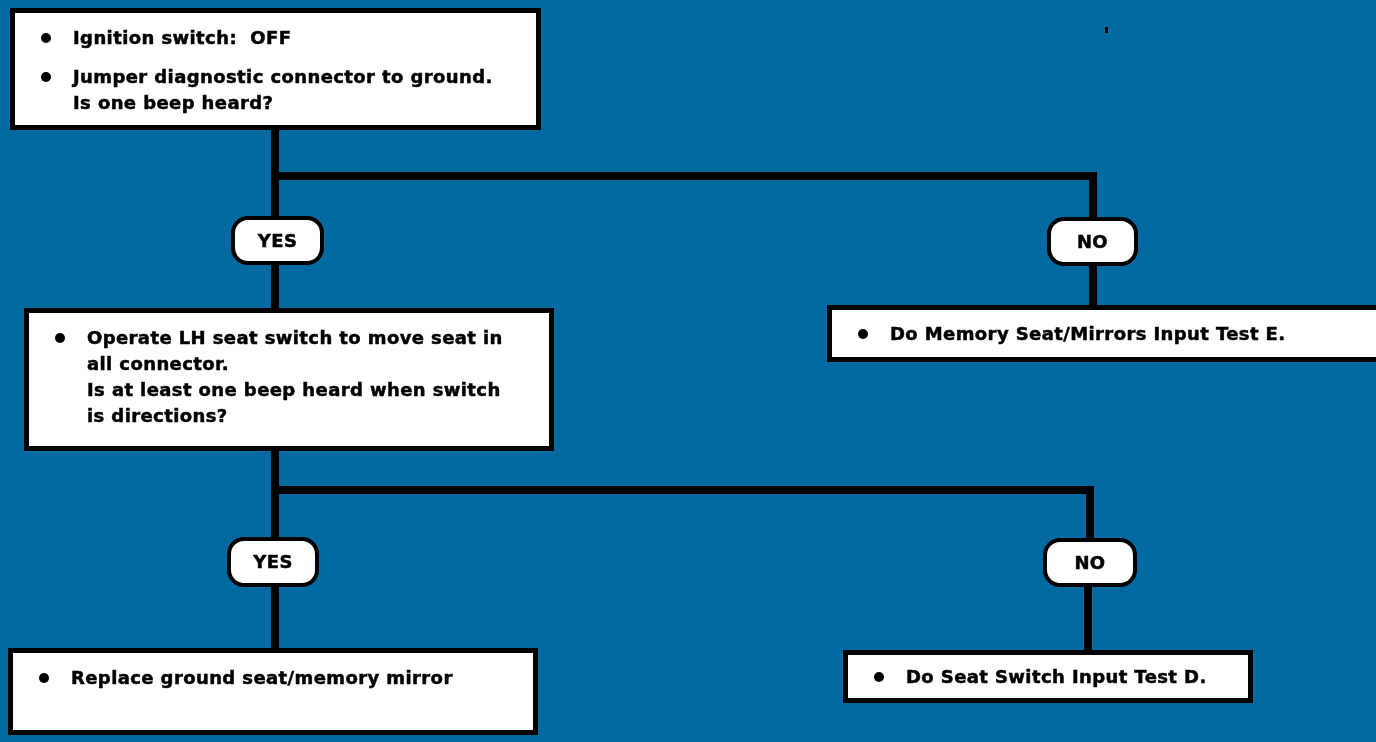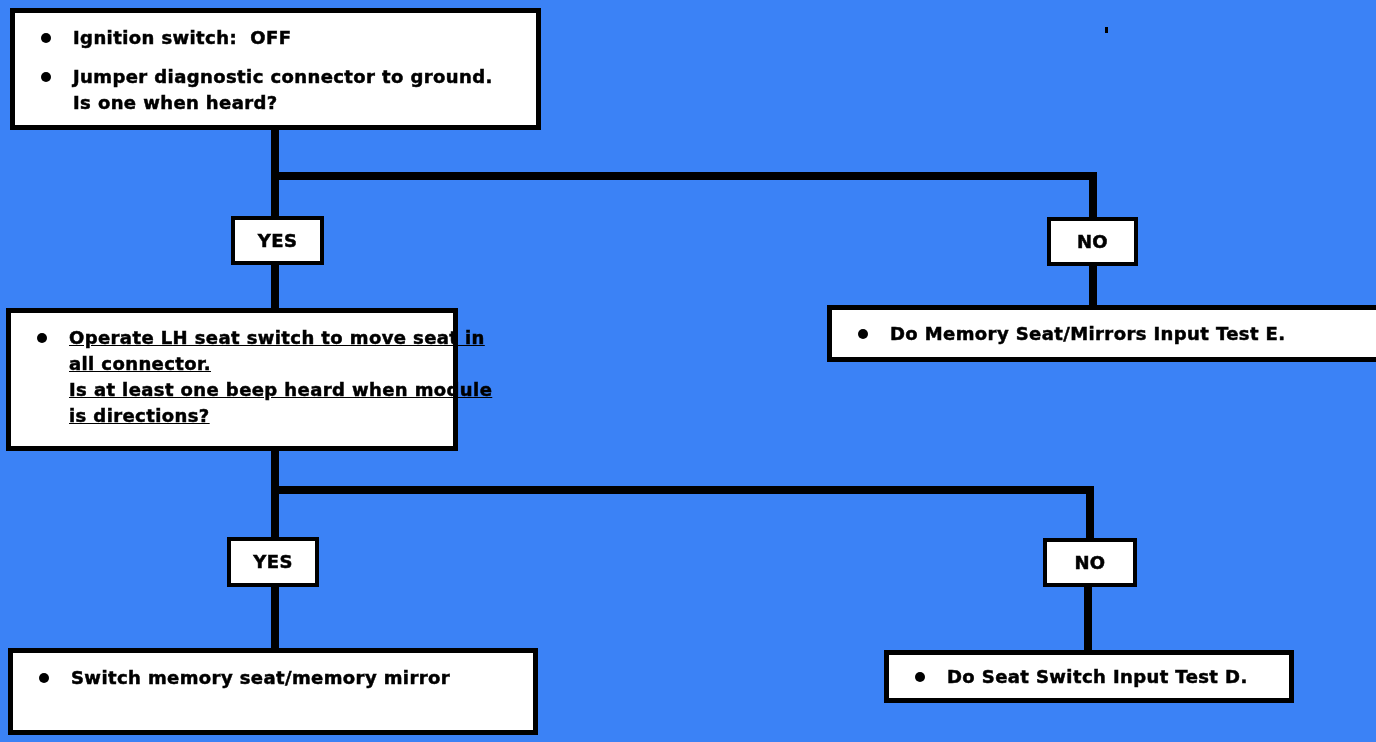--- a/index.html
+++ b/index.html
@@ -1,38 +1,39 @@
 <!DOCTYPE html>
 <html><head>
 <meta charset="utf-8">
 <style>
   html, body { margin: 0; padding: 0; background: #ffffff; }
   .stage {
     position: relative;
     width: 1376px;
     height: 742px;
-    background: #3b82f6;
+    background: #0369a1;
     font-family: "DejaVu Sans", "Liberation Sans", sans-serif;
     font-weight: bold;
     color: #000;
     overflow: hidden;
   }
   .box {
     position: absolute;
     background: #ffffff;
     border: 5px solid #000000;
     box-sizing: border-box;
   }
   .small-box {
     border-width: 4px;
     display: flex;
     align-items: center;
     justify-content: center;
     font-size: 18px;
     letter-spacing: 1.5px;
+    border-radius: 17px;
   }
   .line { position: absolute; background: #000000; }
   .row { display: flex; align-items: flex-start; }
   .row + .row { margin-top: 13px; }
   .bullet {
     flex: 0 0 auto;
     width: 10px;
     height: 10px;
     border-radius: 50%;
     background: #000000;
@@ -73,39 +74,39 @@
 
   <div class="box pad-list" style="left:10px; top:8px; width:531px; height:122px;">
     <div class="row">
       <span class="bullet"></span>
       <span class="txt">Ignition switch:  OFF</span>
     </div>
     <div class="row">
       <span class="bullet"></span>
       <div class="txt-col">
         <span class="txt">Jumper diagnostic connector to ground.</span>
-        <span class="txt">Is one when heard?</span>
+        <span class="txt">Is one beep heard?</span>
       </div>
     </div>
   </div>
 
   <div class="box small-box" style="left:231px; top:216px; width:93px; height:49px;">
     <span class="txt">YES</span>
   </div>
   <div class="box small-box" style="left:1047px; top:217px; width:91px; height:49px;">
     <span class="txt">NO</span>
   </div>
 
-  <div class="box pad-list" style="left:6px; top:308px; width:452px; height:143px;text-decoration:underline;">
+  <div class="box pad-list" style="left:24px; top:308px; width:530px; height:143px;">
     <div class="row">
       <span class="bullet"></span>
       <div class="txt-col">
         <span class="txt">Operate LH seat switch to move seat in</span>
         <span class="txt">all connector.</span>
-        <span class="txt">Is at least one beep heard when module</span>
+        <span class="txt">Is at least one beep heard when switch</span>
         <span class="txt">is directions?</span>
       </div>
     </div>
   </div>
 
   <div class="box action-box" style="left:827px; top:305px; width:600px; height:57px;">
     <span class="bullet"></span>
     <span class="txt">Do Memory Seat/Mirrors Input Test E.</span>
   </div>
 
@@ -113,23 +114,23 @@
     <span class="txt">YES</span>
   </div>
   <div class="box small-box" style="left:1043px; top:538px; width:94px; height:49px;">
     <span class="txt">NO</span>
   </div>
 
   <div class="box pad-list" style="left:8px; top:648px; width:530px; height:87px;">
     <div class="row">
       <span class="bullet"></span>
       <div class="txt-col">
-        <span class="txt">Switch memory seat/memory mirror</span>
+        <span class="txt">Replace ground seat/memory mirror</span>
       </div>
     </div>
   </div>
 
-  <div class="box action-box" style="left:884px; top:650px; width:410px; height:53px;">
+  <div class="box action-box" style="left:843px; top:650px; width:410px; height:53px;">
     <span class="bullet"></span>
     <span class="txt">Do Seat Switch Input Test D.</span>
   </div>
 
 </div>
 
 </body></html>

